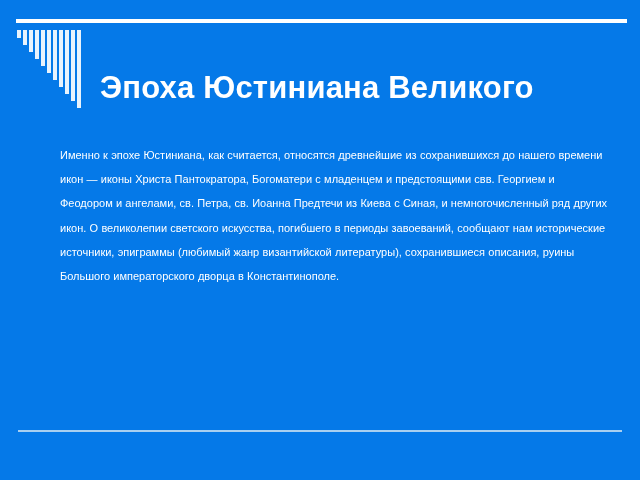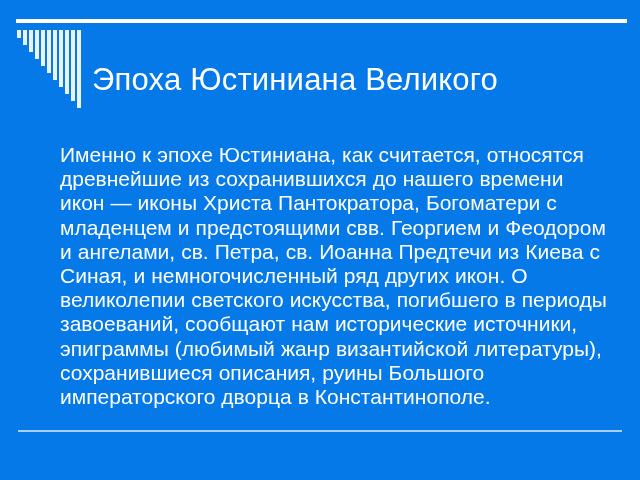--- a/index.html
+++ b/index.html
@@ -49,40 +49,40 @@
     width: 4px;
     background: #e8f3fd;
   }
 
   
   .title {
     position: absolute;
     left: 92px;
     top: 60px;
     width: 540px;
-    margin: 0;
+    margin: 8px;
     font-size: 31px;
-    font-weight: normal;
+    font-weight: bold;
     line-height: 40px;
     color: #ffffff;
     letter-spacing: 0.2px;
     white-space: nowrap;
   }
 
   
   .body-block {
     position: absolute;
     left: 60px;
     top: 143px;
     width: 550px;
   }
 
   .body-text {
     margin: 0;
-    font-size: 21px;
+    font-size: 11px;
     line-height: 24.2px;
     color: #ffffff;
     text-align: left;
     word-spacing: 0.2px;
   }
 
   
   .bottom-rule {
     position: absolute;
     left: 18px;

